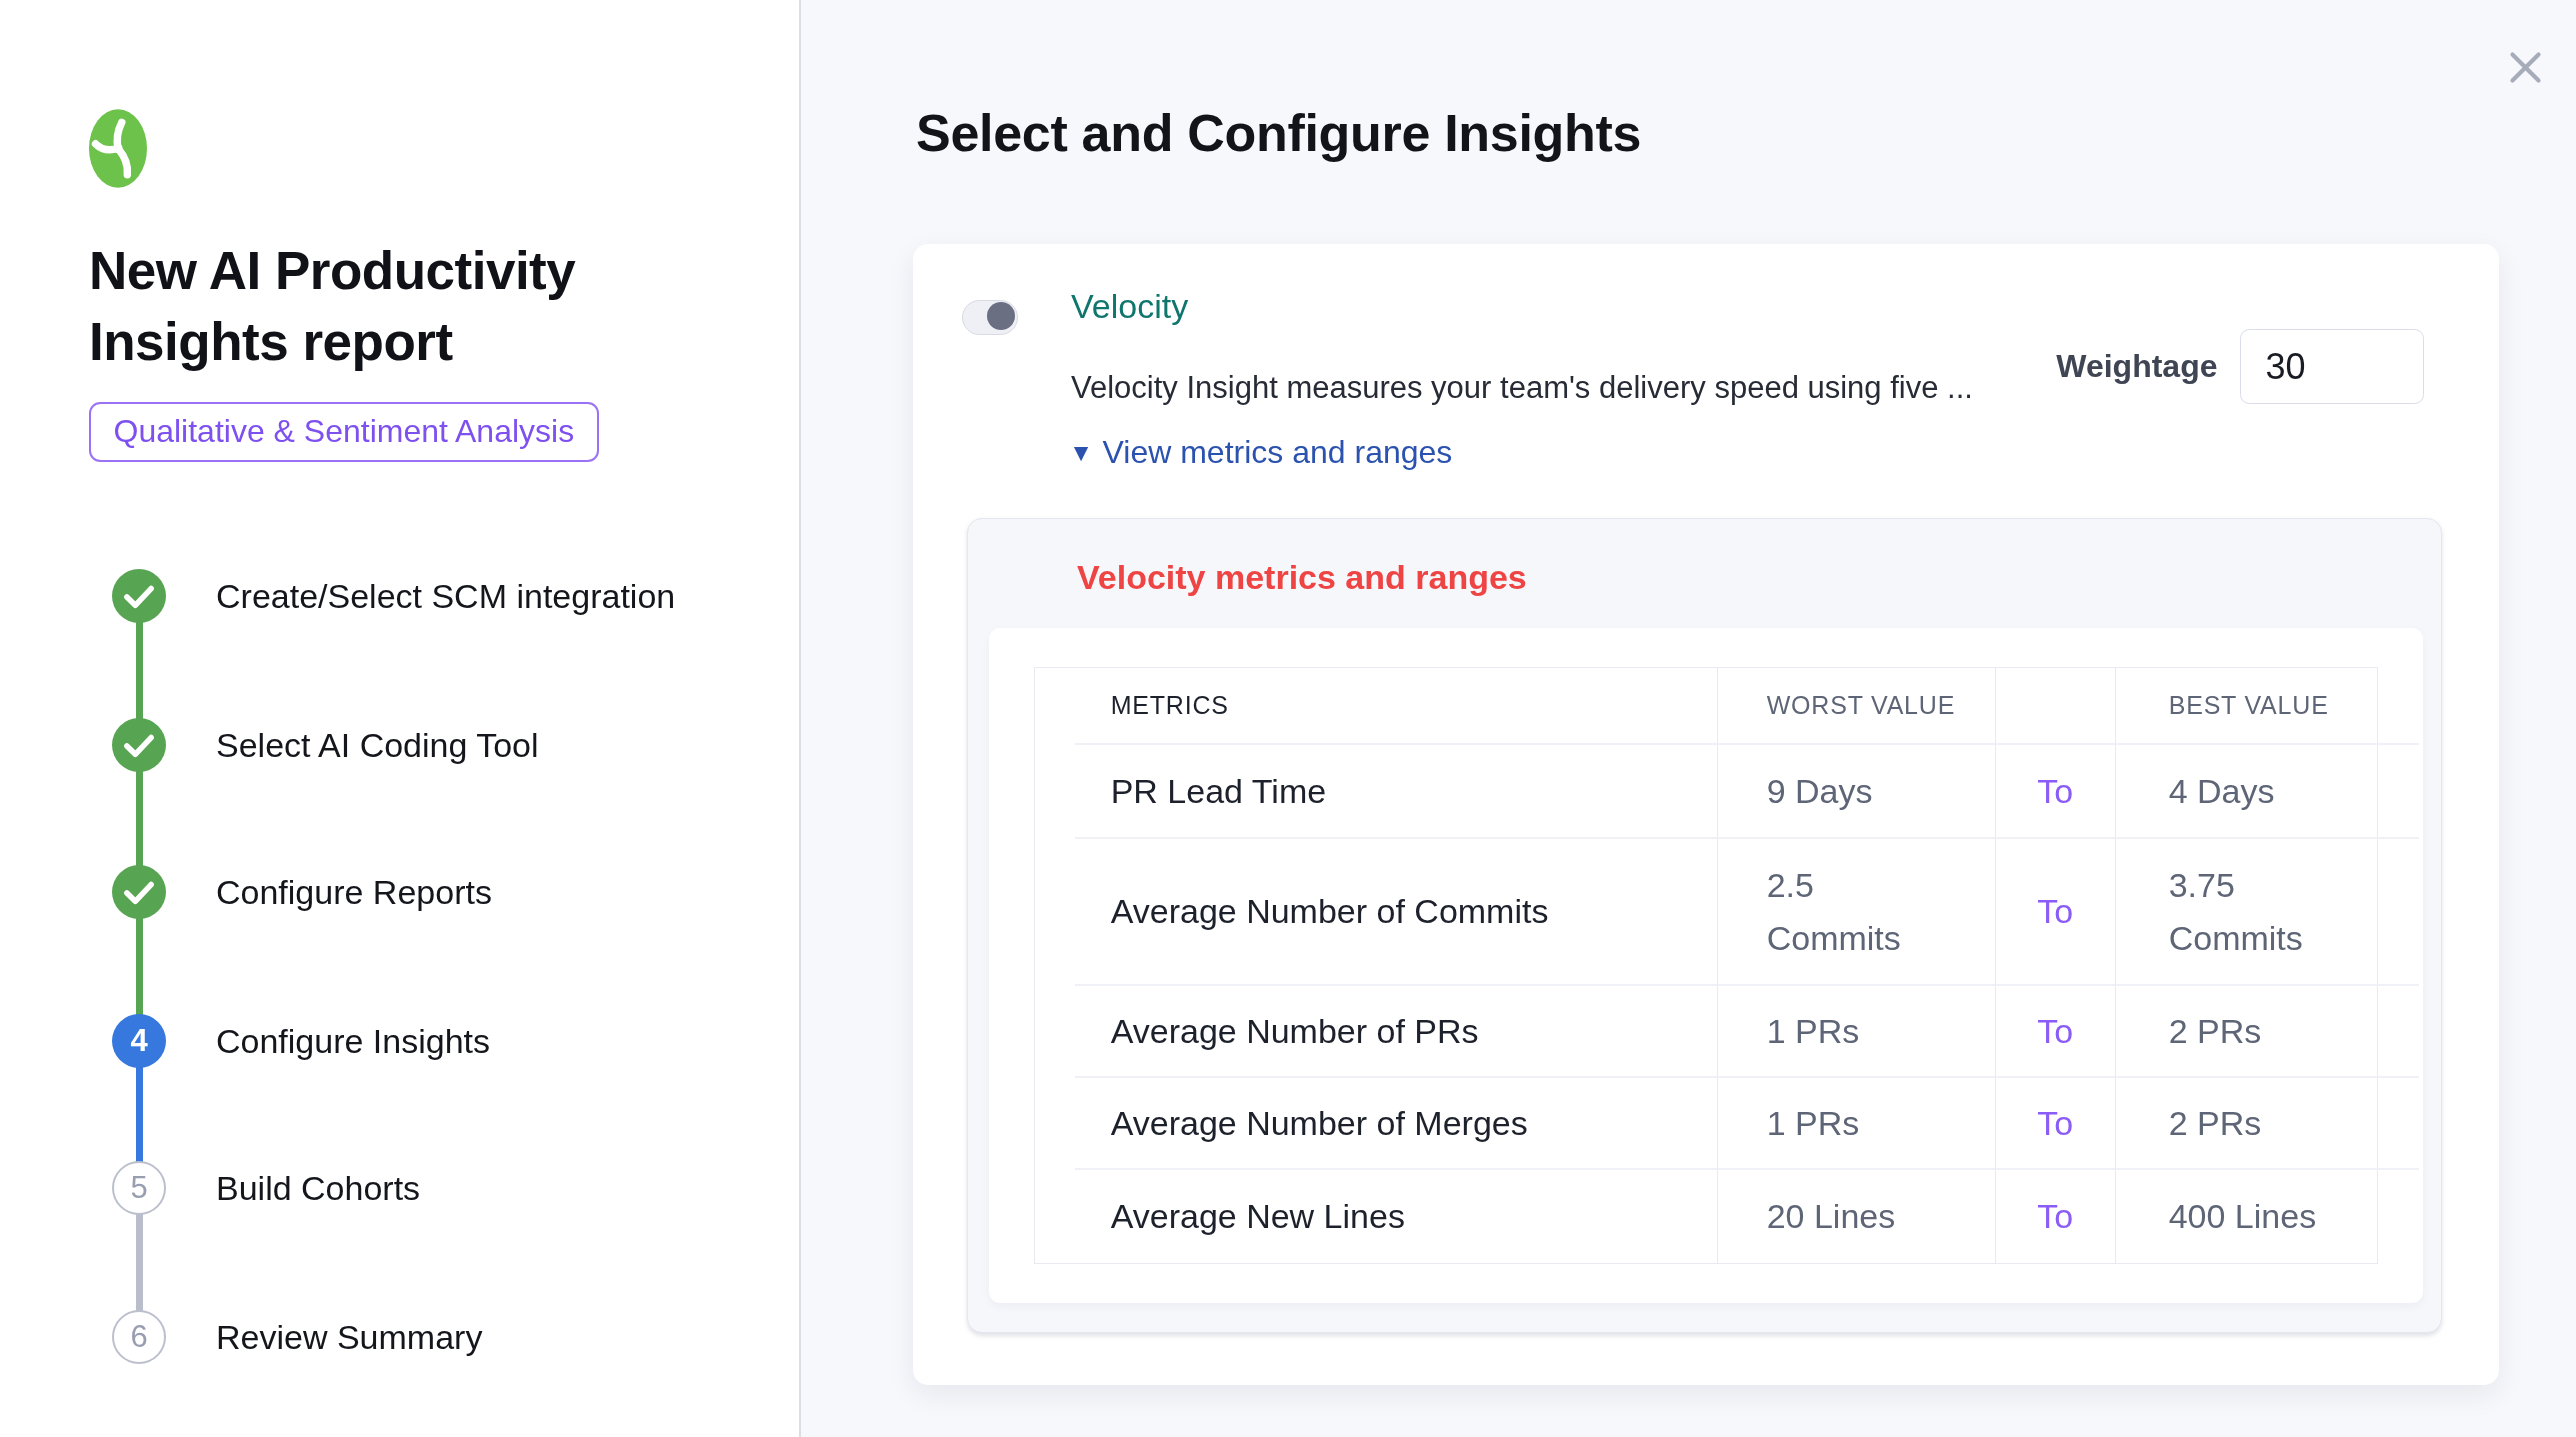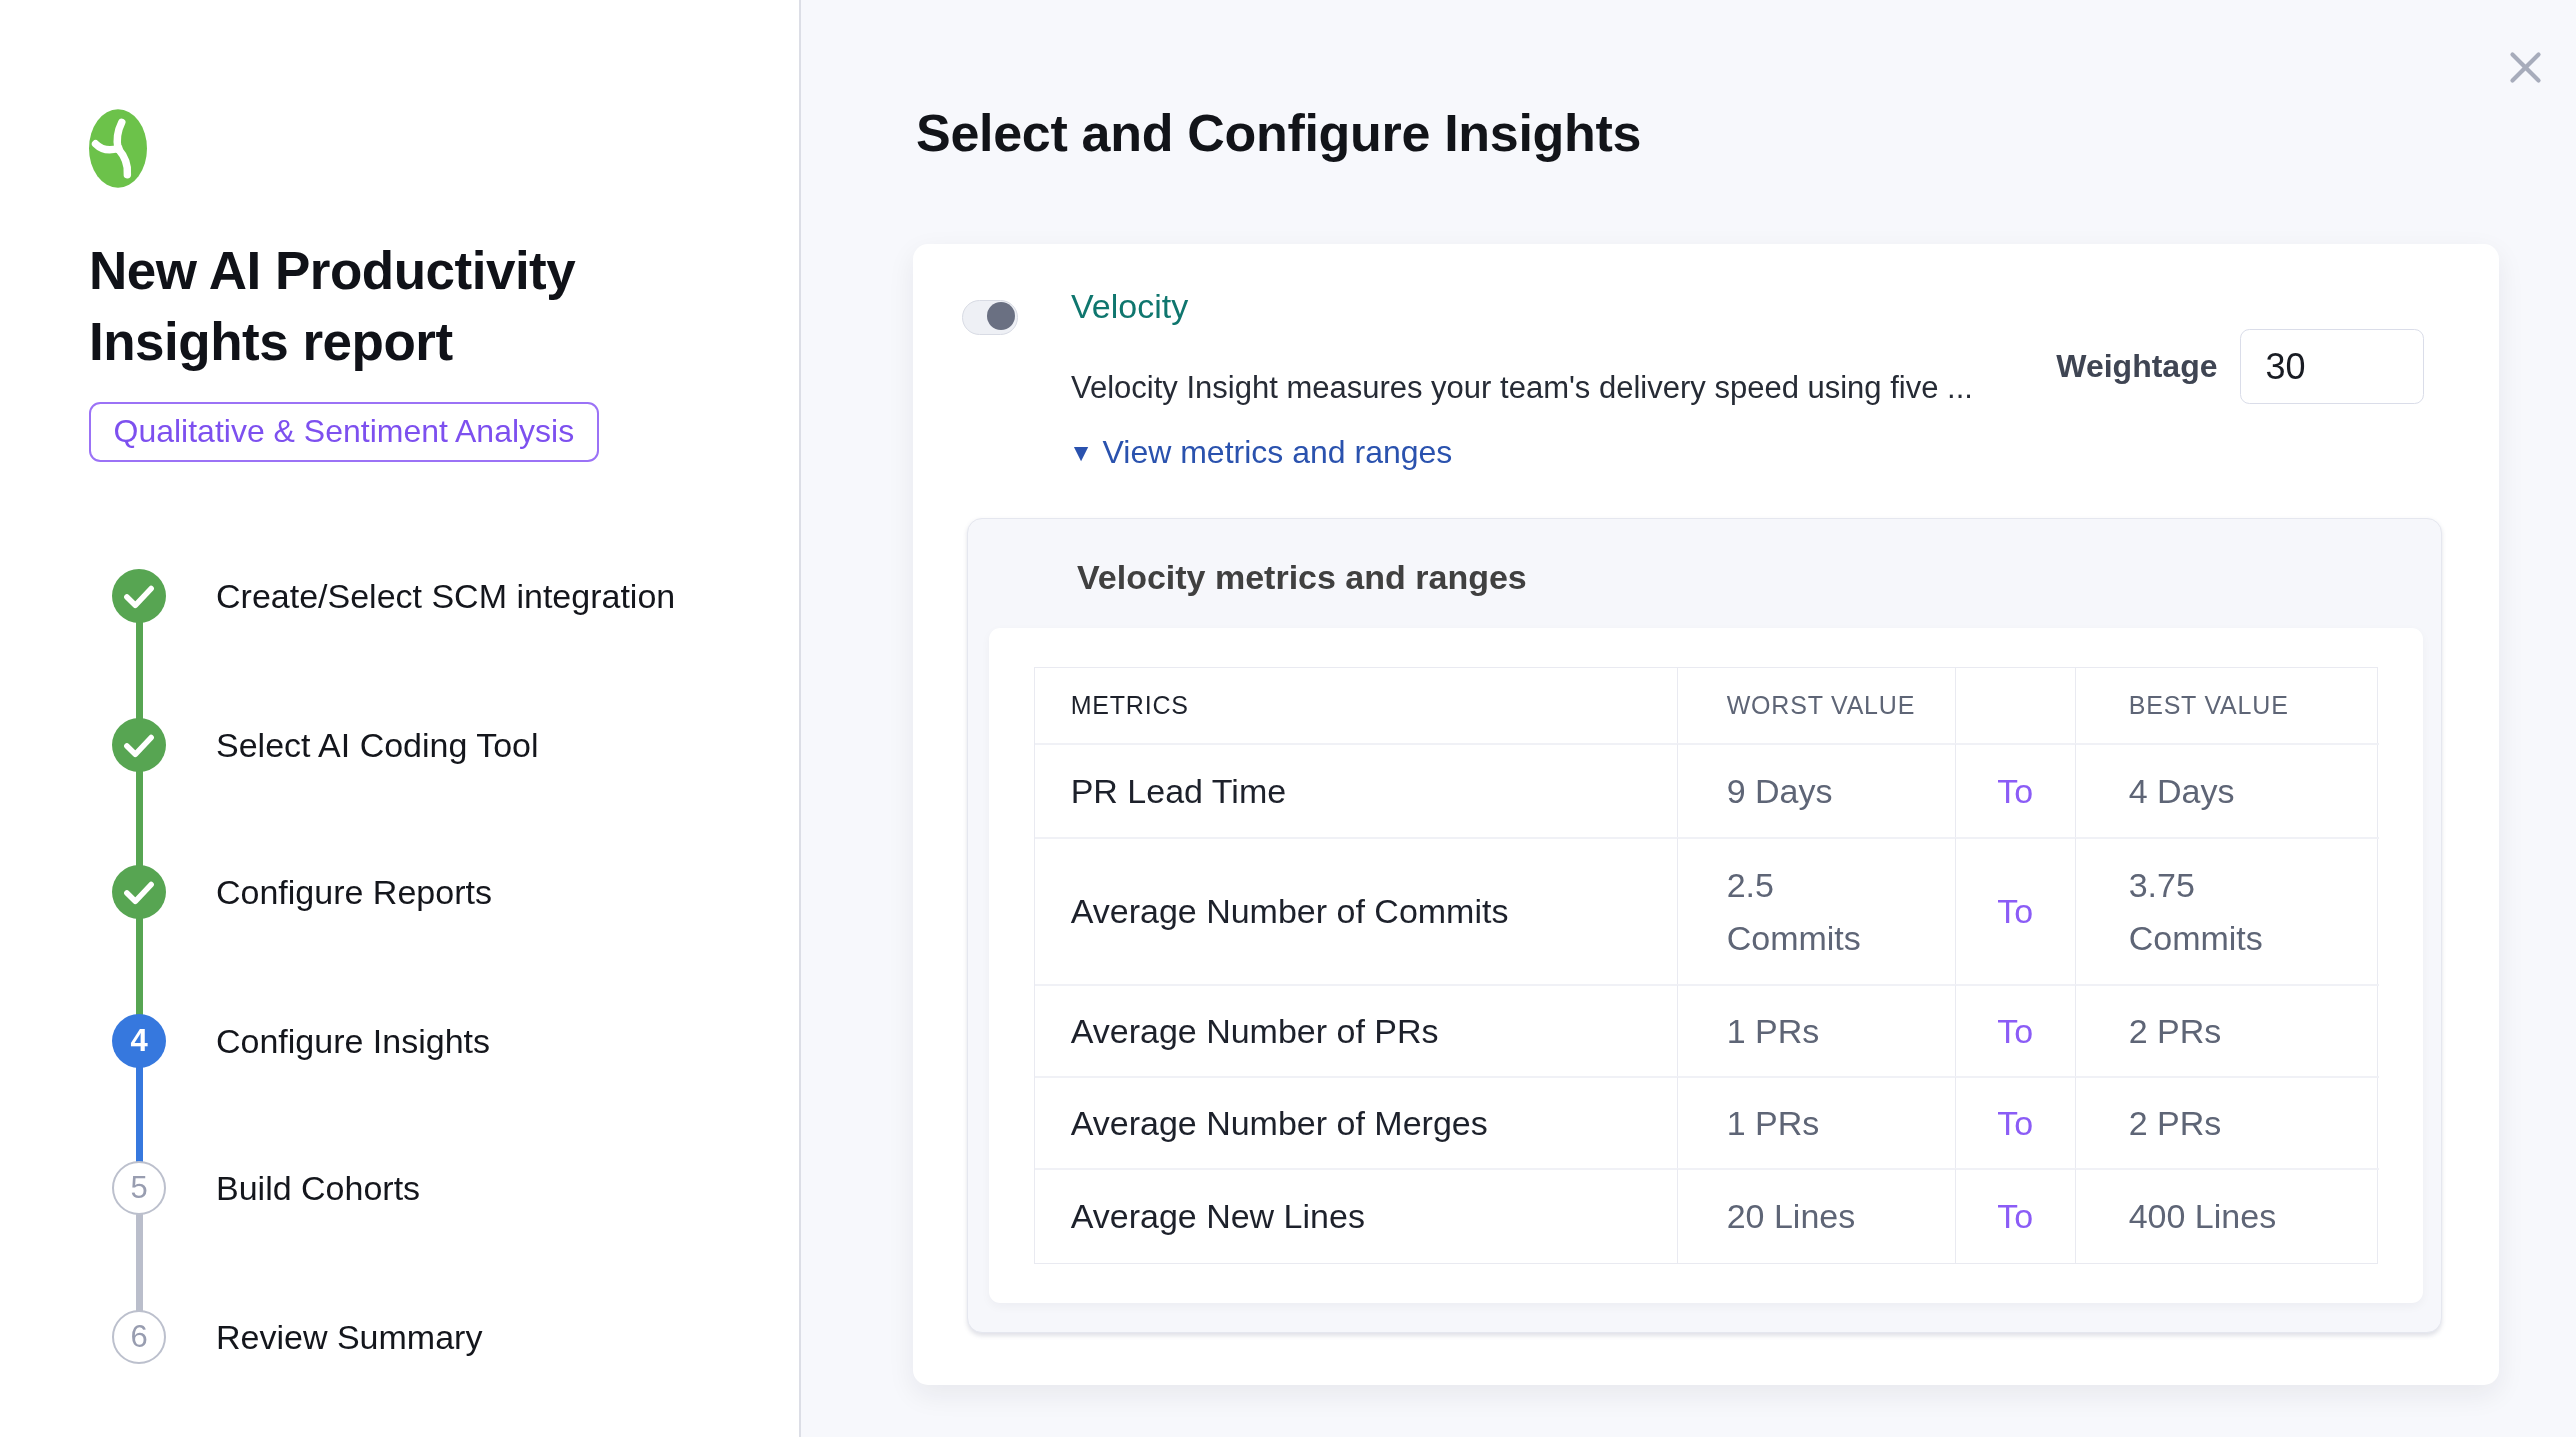--- a/index.html
+++ b/index.html
@@ -85,32 +85,33 @@
   }
 
   
   .metrics-panel {
     position:absolute; left:54px; top:274px; width:1475px; height:815px;
     background:#f6f7fb; border:1.9px solid #e5e7ef; border-radius:15px;
     box-shadow:0 2.8px 4.7px rgba(90,95,130,0.18);
   }
   .metrics-panel-title {
     position:absolute; left:109px; top:39px;
-    font-size:34px; font-weight:700; color:#404040;
+    font-size:34px; font-weight:700; color:#ef4444;
   }
   .table-card {
     position:absolute; left:20.7px; top:109px; width:1434px;
     background:#ffffff; border-radius:11.3px; padding:39px 45px;
     box-shadow:0 3.8px 9.4px rgba(30,34,60,0.04);
   }
   .mtable {
     display:grid;
     grid-template-columns:643px 278px 120px 303px;
     grid-template-rows:75px 94px 147px 92px 92px 95px;
     border:1.9px solid #e9eaf1;
+    padding-left:40px;
   }
   .cell {
     display:flex; align-items:center;
     border-right:1.9px solid #e9eaf1;
     font-size:34px;
   }
   .cell.last { border-right:none; }
   .cell.rowline { border-top:2.8px solid #f0f1f6; }
   .cell.head {
     font-size:25px; letter-spacing:0.8px; color:#707689;

